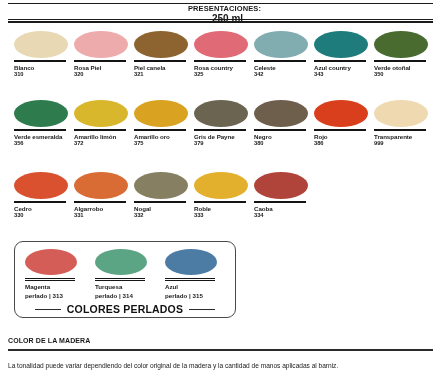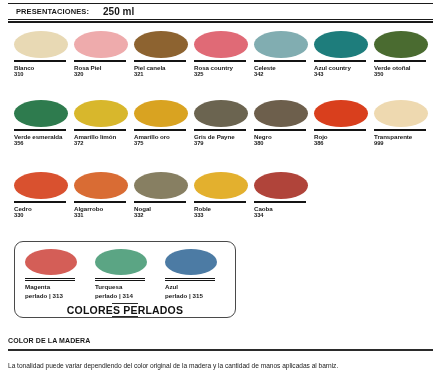--- a/index.html
+++ b/index.html
@@ -20,20 +20,21 @@
   .header-band {
     position: absolute;
     left: 8px;
     top: 3px;
     width: 425px;
     height: 15px;
     border-top: 1.5px solid #1a1a1a;
     border-bottom: 1.5px solid #1a1a1a;
     display: flex;
     align-items: center;
+    flex-direction: column;
   }
   .header-label {
     font-size: 7.5px;
     font-weight: bold;
     letter-spacing: 0.1px;
     padding-left: 8px;
   }
   .header-value {
     font-size: 10px;
     font-weight: bold;
@@ -139,21 +140,20 @@
     margin-top: 1.5px;
   }
   .pearl-title-wrap {
     position: absolute;
     left: 14px;
     top: 303px;
     width: 222px;
     display: flex;
     align-items: center;
     justify-content: center;
-    flex-direction: column;
   }
   .pearl-dash {
     height: 0;
     border-top: 1.6px solid #2a2a2a;
     width: 26px;
   }
   .pearl-title {
     font-size: 10.5px;
     font-weight: bold;
     letter-spacing: 0.2px;

